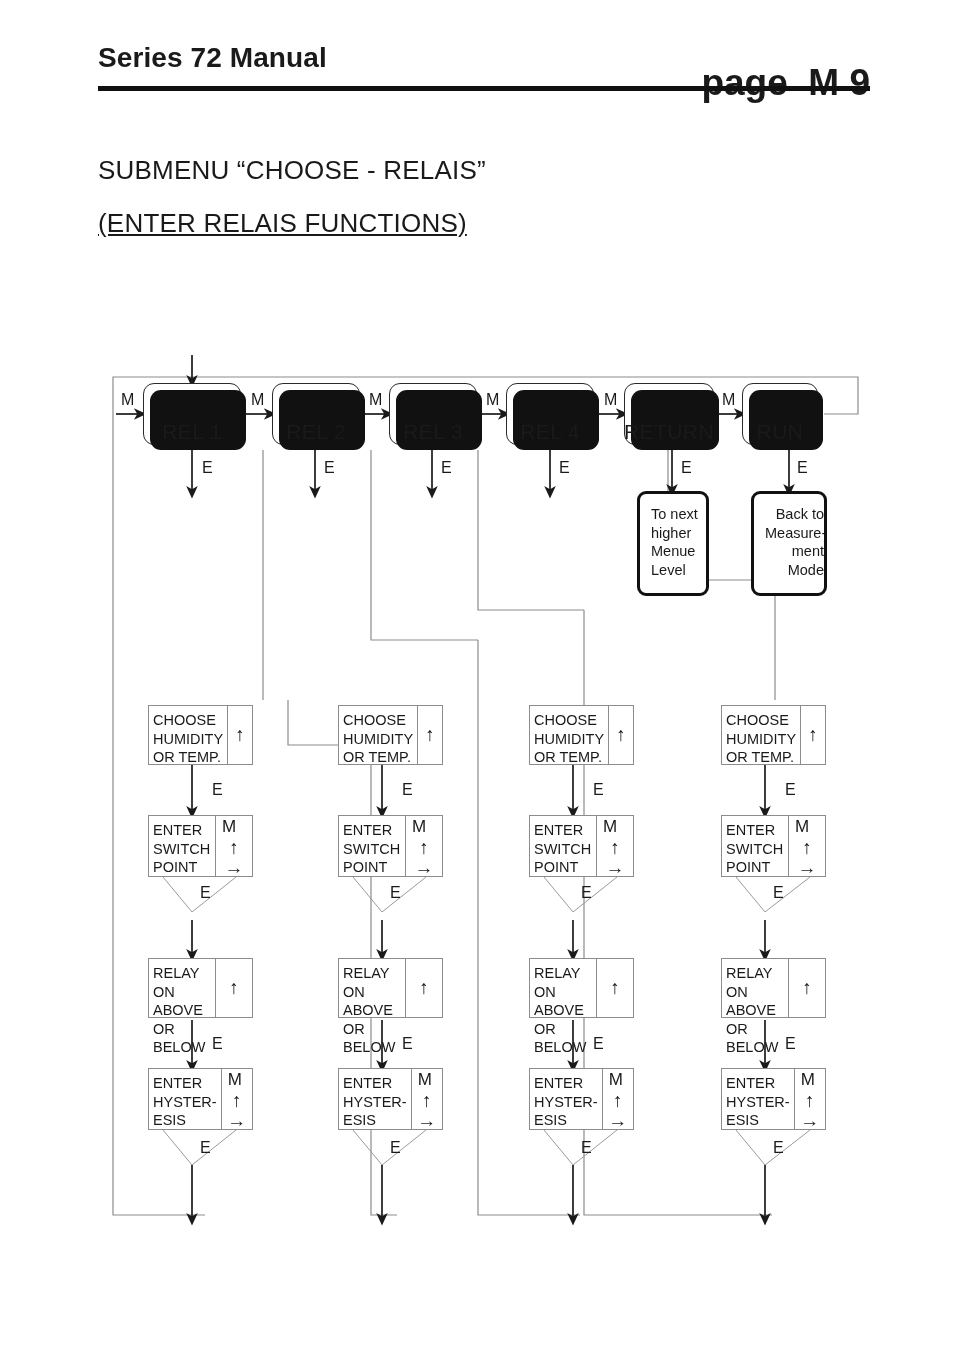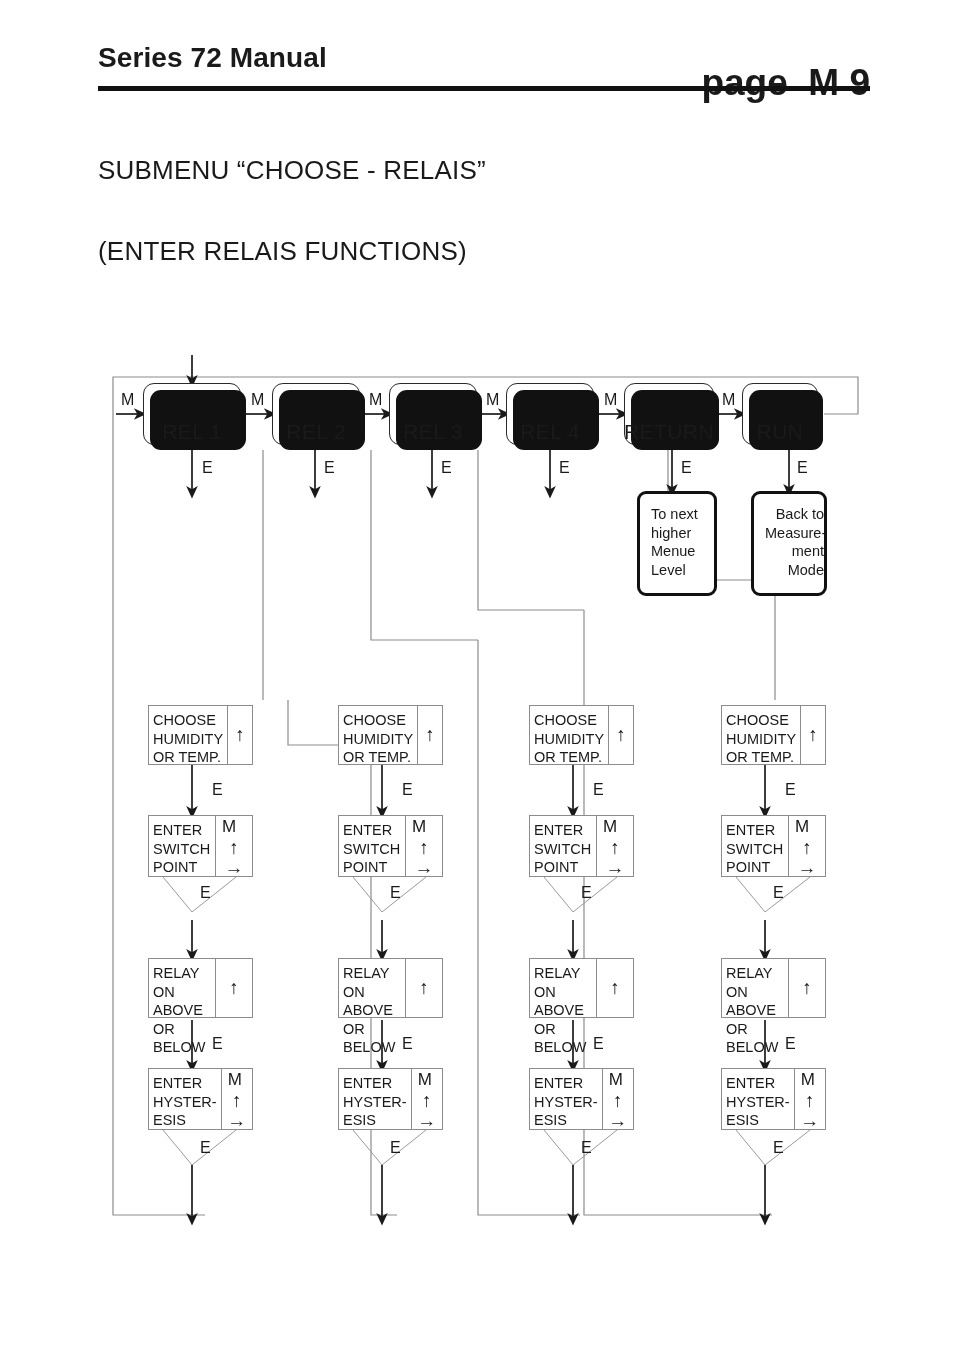--- a/index.html
+++ b/index.html
@@ -8,21 +8,21 @@
 
   
   #header{position:absolute;left:98px;top:42px;width:772px;height:52px;}
   #header .h-left{position:absolute;left:0;top:0;font-size:28px;font-weight:bold;letter-spacing:.1px;}
   #header .h-right{position:absolute;right:0;top:0;font-size:37px;font-weight:bold;white-space:pre;margin-top:20px;}
   #header .rule{position:absolute;left:0;top:44px;width:772px;height:5px;background:#111;}
 
   
   .title{position:absolute;left:98px;font-size:26px;letter-spacing:.2px;white-space:pre;}
   #title1{top:155px;}
-  #title2{top:236px;}
+  #title2{top:208px;text-decoration:underline;}
 
   
   #diagram{position:absolute;left:0;top:0;width:954px;height:1351px;}
   #wires{position:absolute;left:0;top:0;width:954px;height:1351px;}
 
   
   .node{position:absolute;box-sizing:border-box;background:#fff;
         border:1.6px solid #2a2a2a;border-radius:11px;
         display:flex;align-items:flex-end;justify-content:center;
         font-size:21px;letter-spacing:.4px;z-index:5;}
@@ -170,21 +170,21 @@
   <div class="lbl" style="left:604px;top:392px;">M</div>
   <div class="lbl" style="left:722px;top:392px;">M</div>
 
   <div class="lbl" style="left:202px;top:460px;">E</div>
   <div class="lbl" style="left:324px;top:460px;">E</div>
   <div class="lbl" style="left:441px;top:460px;">E</div>
   <div class="lbl" style="left:559px;top:460px;">E</div>
   <div class="lbl" style="left:681px;top:460px;">E</div>
   <div class="lbl" style="left:797px;top:460px;">E</div>
 
-  <div class="terminal" style="left:637px;top:491px;width:80px;height:105px;">
+  <div class="terminal" style="left:637px;top:491px;width:72px;height:105px;">
     <span style="white-space:pre-line;">To next
 higher
 Menue
 Level</span>
   </div>
   <div class="terminal" style="left:751px;top:491px;width:76px;height:105px;text-align:right;">
     <span style="white-space:pre-line;">Back to
 Measure-
 ment
 Mode</span>

